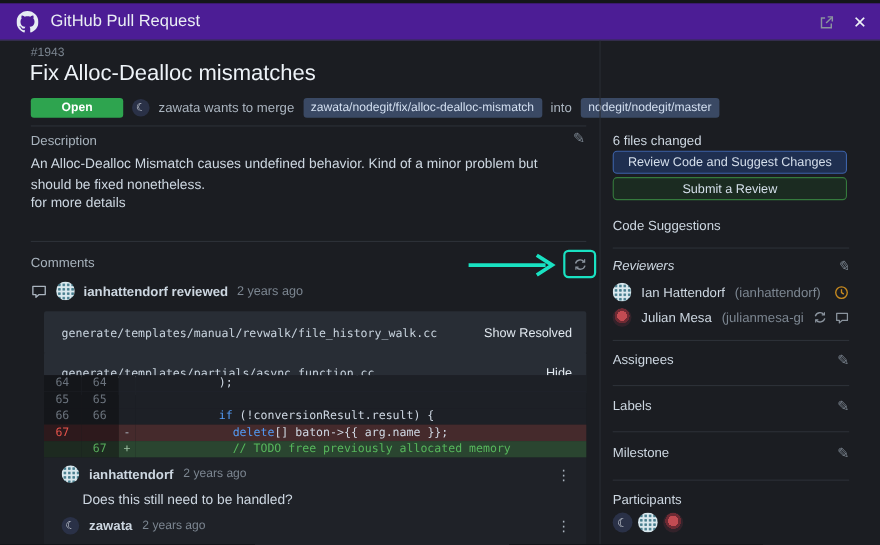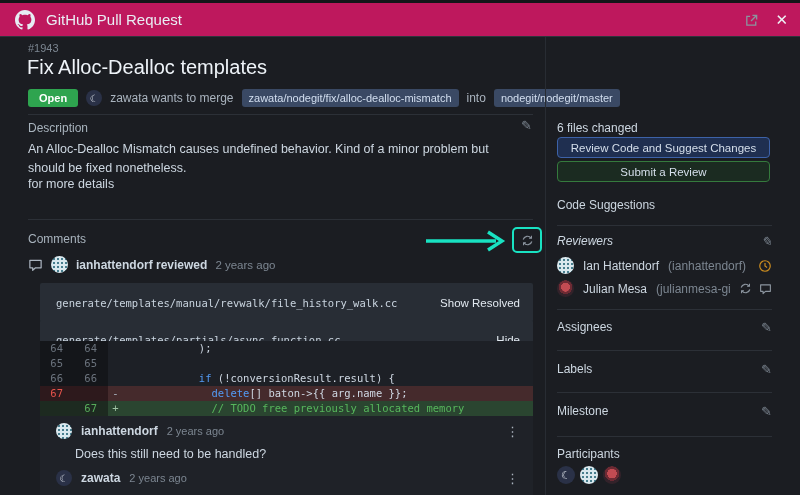--- a/index.html
+++ b/index.html
@@ -5,40 +5,40 @@
   * { margin:0; padding:0; box-sizing:border-box; }
   html,body { background:#101114; }
   body { font-family:"Liberation Sans", sans-serif; }
   #app {
     position:relative; width:800px; height:495px; overflow:hidden;
     background:#1b1d22; color:#cdd7e1;
   }
   
   .titlebar {
     position:absolute; left:0; top:0; width:800px; height:37px;
-    background:#be185d; border-top:3px solid #141619; border-bottom:1px solid #2f343c;
+    background:#4c1d95; border-top:3px solid #141619; border-bottom:1px solid #2f343c;
     display:flex; align-items:center;
   }
   .gh-logo { width:20px; height:20px; margin-left:15px; }
   .tb-title { margin-left:11px; font-size:15px; color:#e9eef4; }
   .tb-right { position:absolute; right:12px; top:0; height:34px; display:flex; align-items:center; gap:16px; }
   .icon-btn { color:#8b949e; cursor:pointer; display:flex; align-items:center; }
   .close-x { color:#eef2f6; font-size:15px; cursor:pointer; }
   .hdr { font-size:12px; color:#a8b3bd; }
   .pencil { color:#7c8691; font-size:13px; line-height:1; cursor:pointer; }
   .kebab { color:#aab4bf; font-size:13px; line-height:1; cursor:pointer; }
   .hline { position:absolute; height:1px; background:#2c3037; }
   .vline { position:absolute; width:1px; background:#282c33; }
 
   
   .pr-number { position:absolute; left:28px; top:42px; font-size:11px; color:#7c8691; }
   .pr-title  { position:absolute; left:27px; top:56px; font-size:20px; color:#eef3f8; font-weight:400; }
   .badge-row { position:absolute; left:28px; top:89px; display:flex; align-items:center; gap:8px; }
   .open-badge { background:#2ea44f; color:#fff; font-size:11px; font-weight:700;
-    padding:3px 11px; border-radius:3px; }
+    padding:3px 28px; border-radius:3px; }
   .merge-text { font-size:12px; color:#aab4bf; }
   .branch-badge { background:#3a4964; color:#d3dff0; font-size:11px;
     padding:3px 7px; border-radius:3px; cursor:pointer; }
 
   
   .avatar { border-radius:50%; display:inline-flex; align-items:center; justify-content:center; flex:0 0 auto; }
   .av-zawata { background:#2a3147; color:#e8edf3; }
   .av-ian { background-color:#d9e8ee;
     background-image: radial-gradient(#477d8d 1.1px, transparent 1.25px);
     background-size:4px 4px; background-position:1px 1px; }
@@ -132,21 +132,21 @@
           <path d="M6.5 3.5H3v9.5h9.5V9"></path>
             <path d="M9 2.5h4.5V7"></path>
             <path d="M13 3 7.5 8.5"></path>
         </svg>
       </span>
       <span class="close-x">✕</span>
     </div>
   </div>
 
   <div class="pr-number">#1943</div>
-  <div class="pr-title">Fix Alloc-Dealloc templates</div>
+  <div class="pr-title">Fix Alloc-Dealloc mismatches</div>
 
   <div class="badge-row">
     <span class="open-badge">Open</span>
     <span class="avatar av-zawata av-16">
         <span>☾</span>
       </span>
     <span class="merge-text">zawata wants to merge</span>
     <span class="branch-badge">zawata/nodegit/fix/alloc-dealloc-mismatch</span>
     <span class="merge-text">into</span>
     <span class="branch-badge">nodegit/nodegit/master</span>

